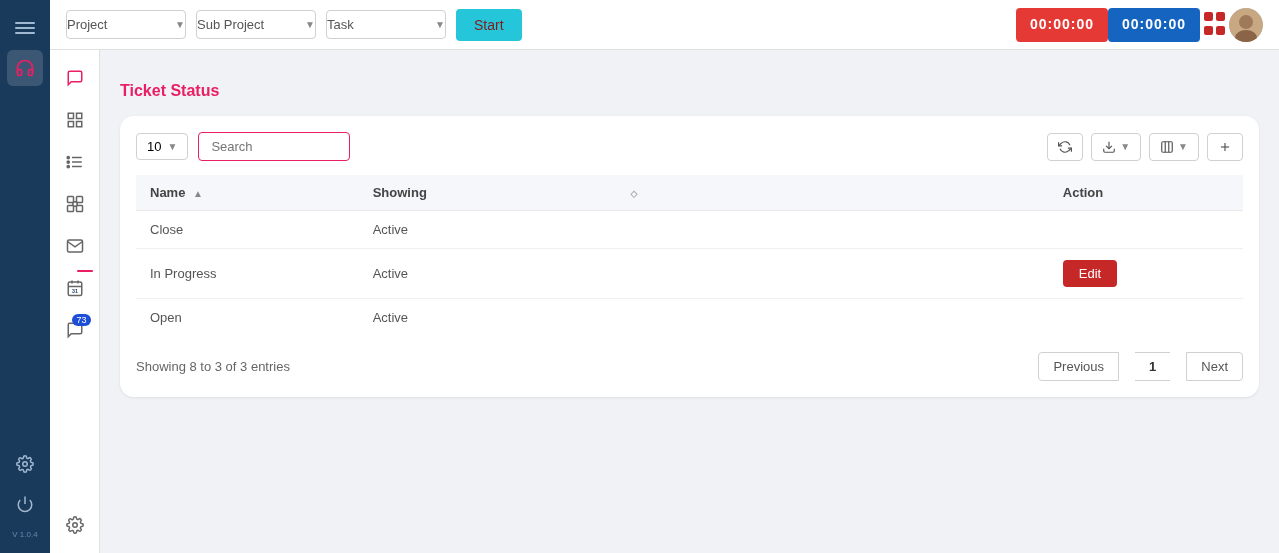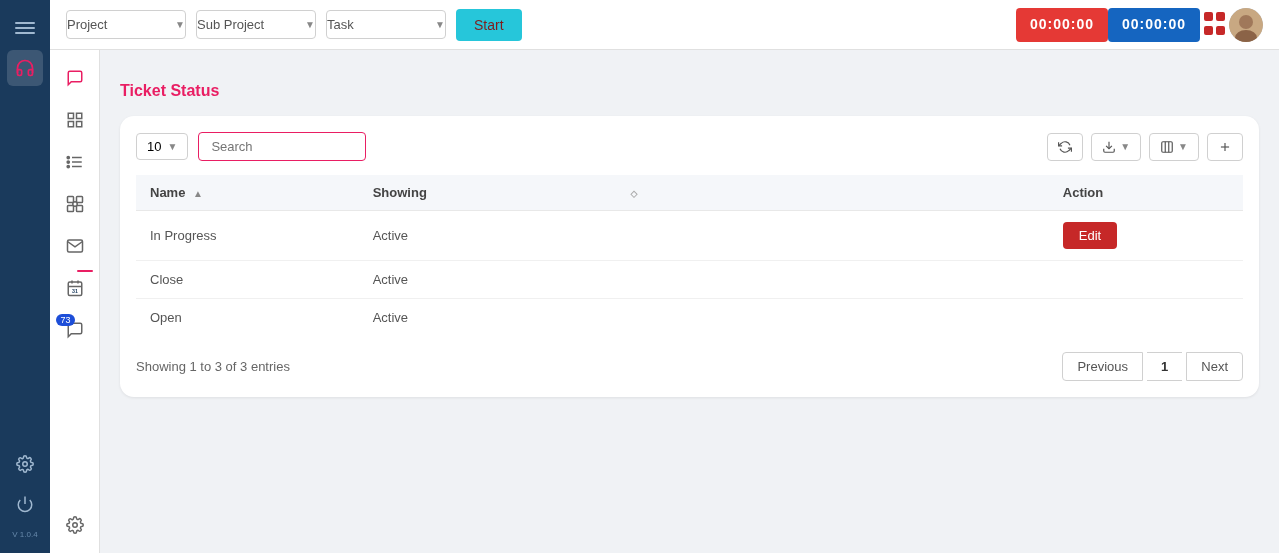--- a/index.html
+++ b/index.html
@@ -25,21 +25,21 @@
       border-radius: 6px;
       cursor: pointer;
       color: #a0b8d0;
       font-size: 16px;
       position: relative;
     }
     .sidebar-narrow .nav-icon.active { background: rgba(255,255,255,0.15); color: #fff; }
     .badge {
       position: absolute;
       top: 2px;
-      right: 18px;
+      right: 2px;
       background: #1d4ed8;
       color: #fff;
       font-size: 9px;
       border-radius: 10px;
       padding: 1px 4px;
       min-width: 16px;
       text-align: center;
     }
     .sidebar-bottom {
       margin-top: auto;
@@ -230,21 +230,21 @@
       align-items: center;
       gap: 6px;
       cursor: pointer;
       background: #fff;
     }
     .search-input {
       border: 1px solid #e91e63;
       border-radius: 4px;
       padding: 6px 12px;
       font-size: 13px;
-      width: 168px;
+      width: 152px;
       outline: none;
       color: #555;
     }
     .toolbar-right {
       margin-left: auto;
       display: flex;
       align-items: center;
       gap: 8px;
     }
     .icon-btn {
@@ -303,21 +303,21 @@
       justify-content: space-between;
       margin-top: 16px;
     }
     .pagination-info {
       font-size: 13px;
       color: #666;
     }
     .pagination-controls {
       display: flex;
       align-items: center;
-      gap: 4px;
+      gap: 16px;
     }
     .page-btn {
       border: 1px solid #d0d0d0;
       background: #fff;
       padding: 6px 14px;
       font-size: 13px;
       cursor: pointer;
       color: #555;
     }
     .page-btn:first-child { border-radius: 4px 0 0 4px; }
@@ -533,45 +533,45 @@
                 <span>Showing</span>
                 <span class="filter-icon" style="margin-left:200px;">⬦</span>
               </th>
               <th>
                 <span>Action</span>
               </th>
             </tr>
           </thead>
           <tbody id="table-body">
           <tr>
+      <td>Close</td>
+      <td>Active</td>
+      <td>
+        
+      </td>
+    </tr>
+              <tr>
       <td>In Progress</td>
       <td>Active</td>
       <td>
         <button class="btn-edit">Edit</button>
-      </td>
-    </tr>
-              <tr>
-      <td>Close</td>
-      <td>Active</td>
-      <td>
-        
       </td>
     </tr>
               <tr>
       <td>Open</td>
       <td>Active</td>
       <td>
         
       </td>
     </tr>
             </tbody>
         </table>
 
         <div class="pagination-area">
-          <span class="pagination-info">Showing 1 to 3 of 3 entries</span>
+          <span class="pagination-info">Showing 8 to 3 of 3 entries</span>
           <div class="pagination-controls">
             <button class="page-btn">Previous</button>
             <button class="page-btn active">1</button>
             <button class="page-btn">Next</button>
           </div>
         </div>
       </div>
     </div>
   </div>
 </div>

